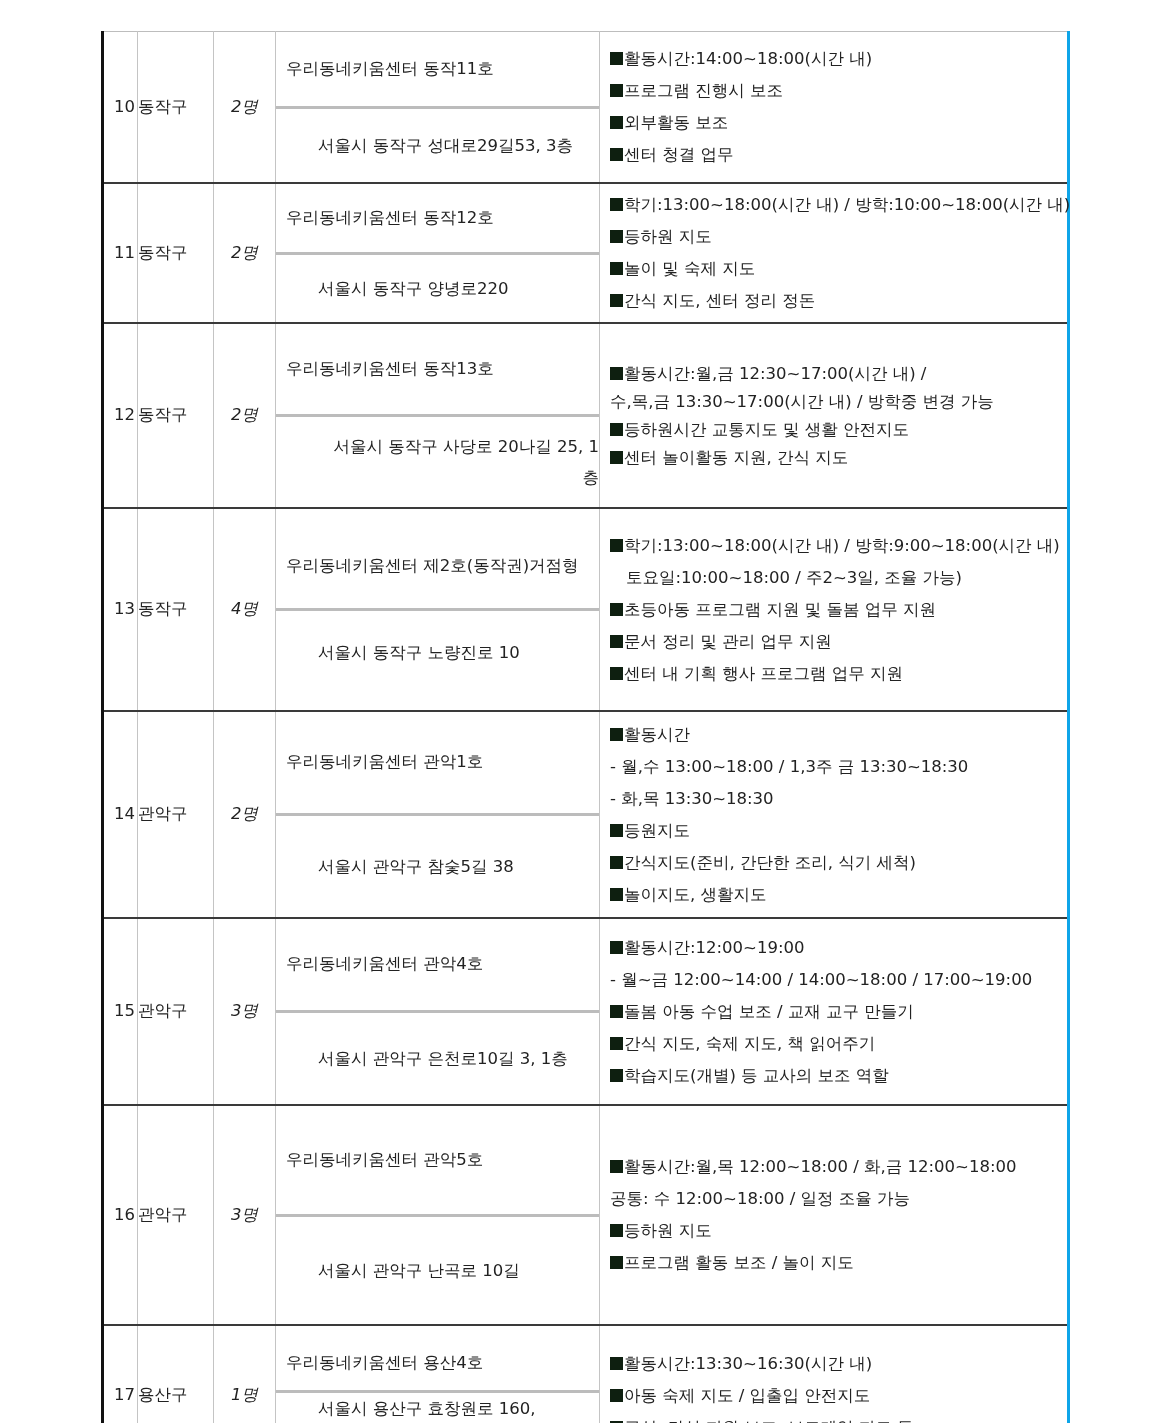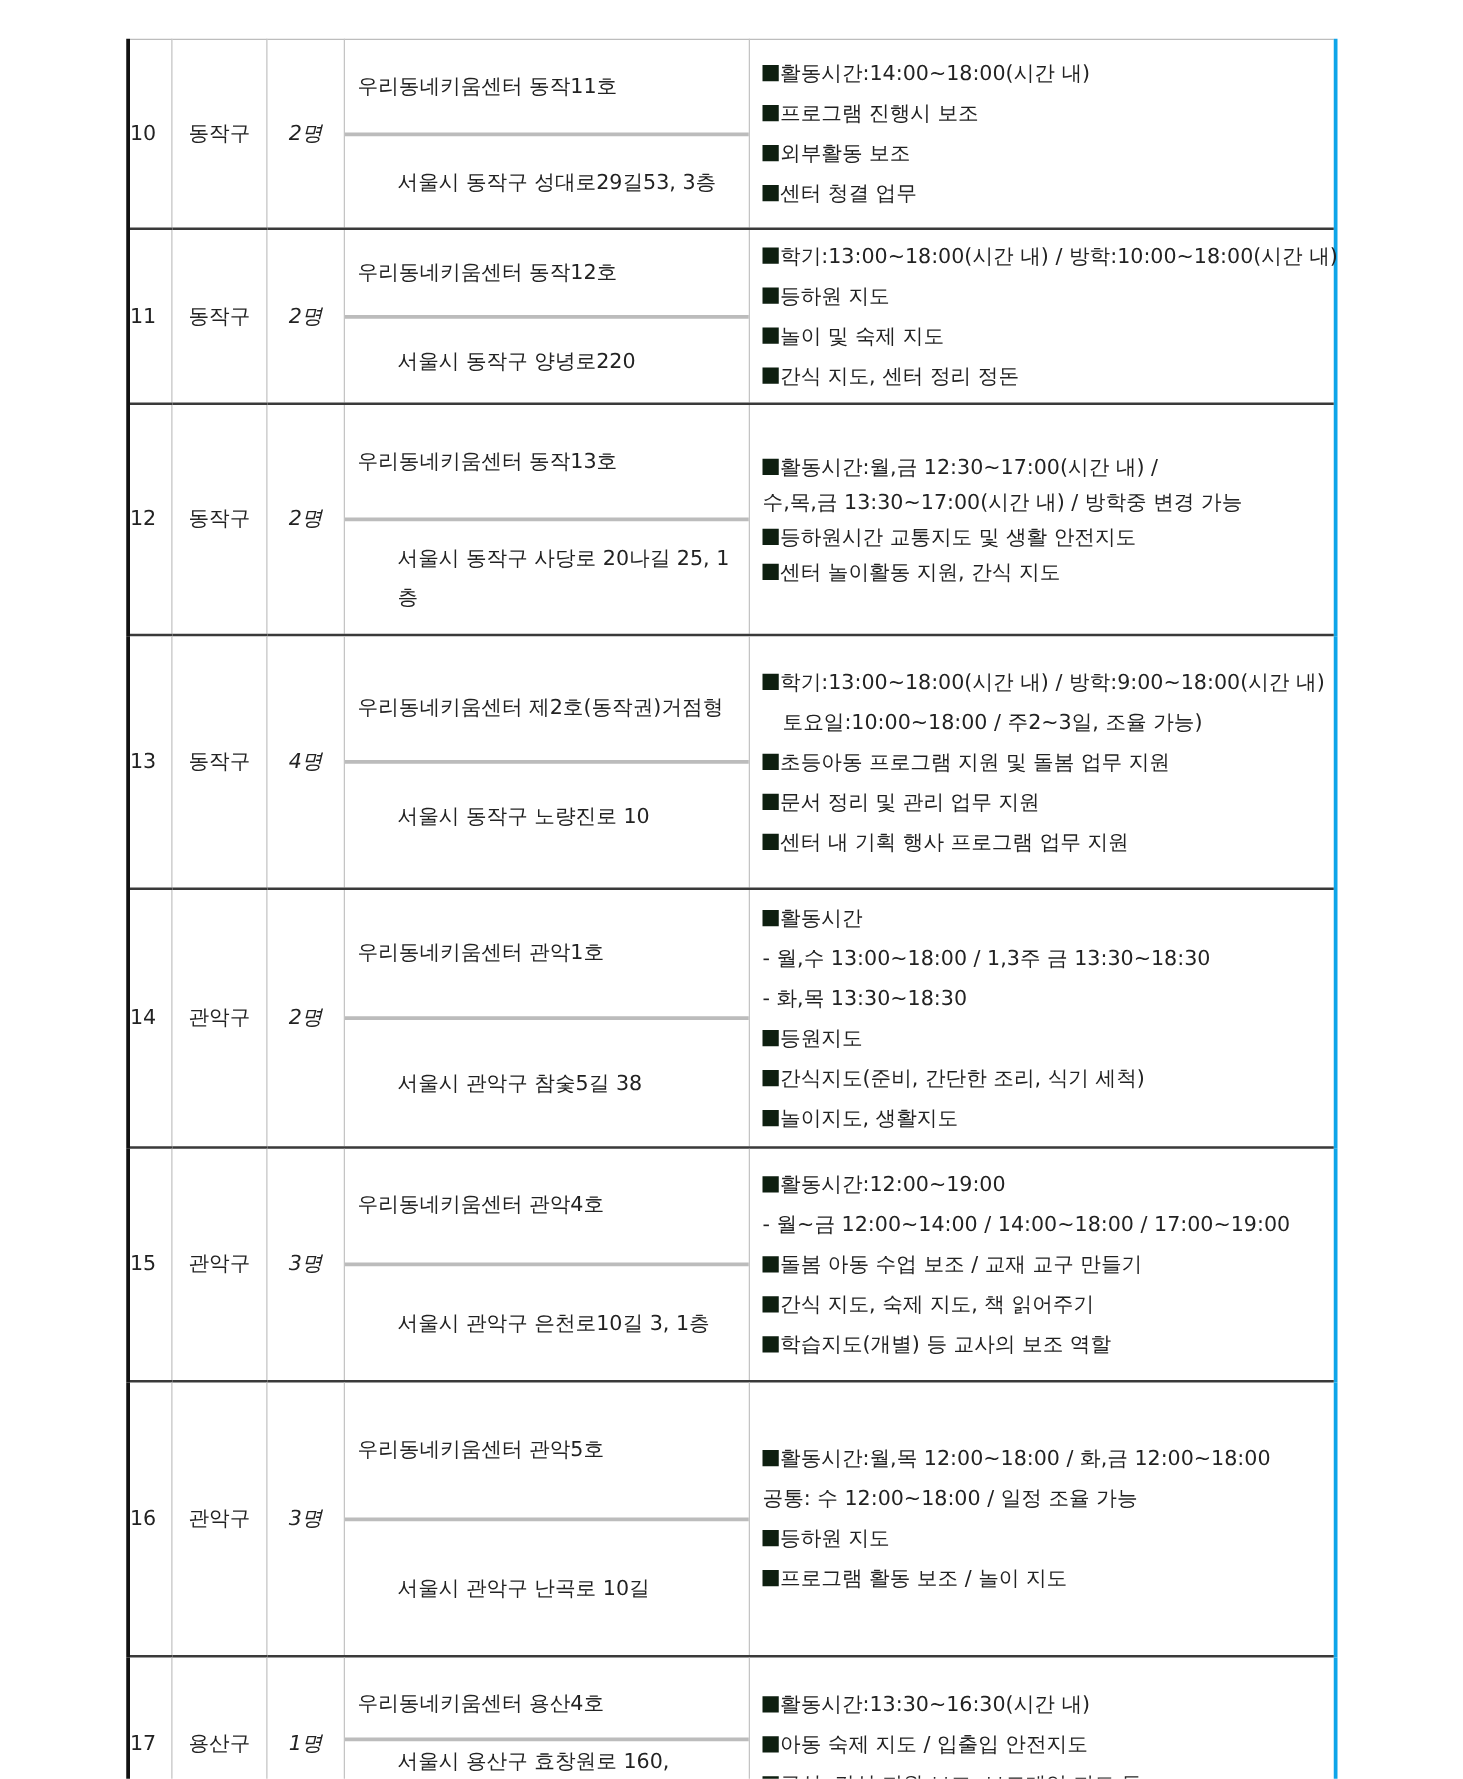--- a/index.html
+++ b/index.html
@@ -3,28 +3,28 @@
 <meta charset="utf-8">
 <style>
   html, body { margin: 0; padding: 0; background: #ffffff; }
   body { width: 1170px; height: 1423px; position: relative; overflow: hidden;
          font-family: "DejaVu Sans", "Liberation Sans", sans-serif; color: #222; }
   .tbl { position: absolute; left: 101px; top: 31px; width: 966px;
          border-collapse: collapse; table-layout: fixed; }
   .tbl td { padding: 0; vertical-align: middle; font-size: 16.5px; line-height: 1; }
   .tbl tr.row > td { border-bottom: 2px solid #3a3a3a; }
   .tbl tr.row:first-child > td { border-top: 1px solid #bdbdbd; }
-  .c-no { width: 35px; text-align: left; padding-right: 2px !important; border-left: 3px solid #111;
+  .c-no { width: 35px; text-align: right; padding-right: 2px !important; border-left: 3px solid #111;
           border-right: 1px solid #c4c4c4; }
-  .c-gu { width: 76px; text-align: center; border-right: 1px solid #c4c4c4; }
+  .c-gu { width: 76px; border-right: 1px solid #c4c4c4; }
   .c-cnt { width: 62px; text-align: center; border-right: 1px solid #c4c4c4; font-style: italic; }
   .c-ctr { width: 324px; border-right: 1px solid #c4c4c4; }
   .c-act { width: 469px; border-right: 3px solid #0ea5e9; padding: 0 6px 0 10px !important; }
   .ctr-wrap { display: flex; flex-direction: column; height: 100%; }
-  .ctr-name, .ctr-addr { display: flex; align-items: center; padding-left: 10px; flex: 1; }
+  .ctr-name, .ctr-addr { display: flex; align-items: center; padding-left: 10px; flex: 1; text-align: right; }
   .ctr-name { border-bottom: 3px solid #bcbcbc; }
   .ctr-addr { flex-direction: column; align-items: flex-start; justify-content: center; }
   .addr-line { line-height: 31px; margin-left: 32px; }
   .act-line { line-height: 32px; white-space: nowrap; font-size: 16.5px; }
   .act-line.tight { line-height: 28px; }
   .bullet { display: inline-block; width: 13px; height: 13px; background: #0e1f10; margin-right: 1px;
             vertical-align: -1px; }
   .indent { padding-left: 16px; }
 </style>
 </head>

